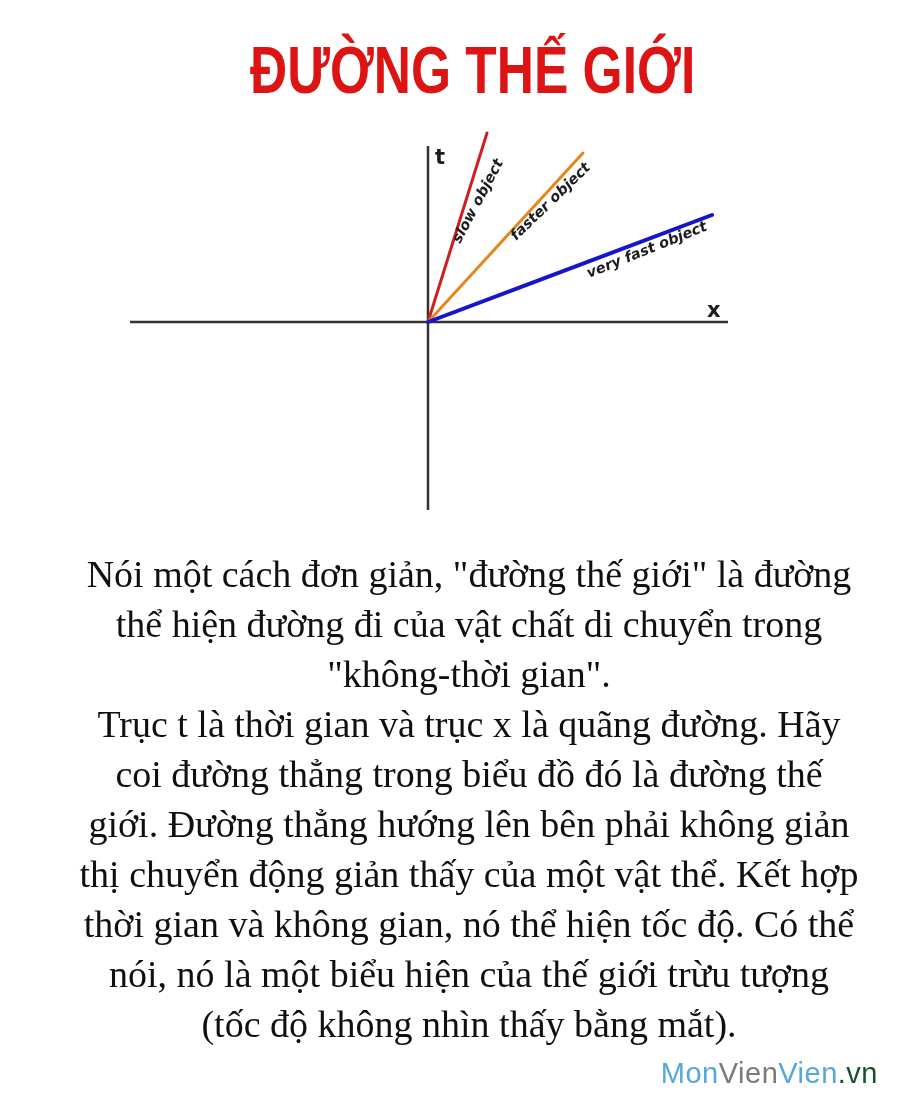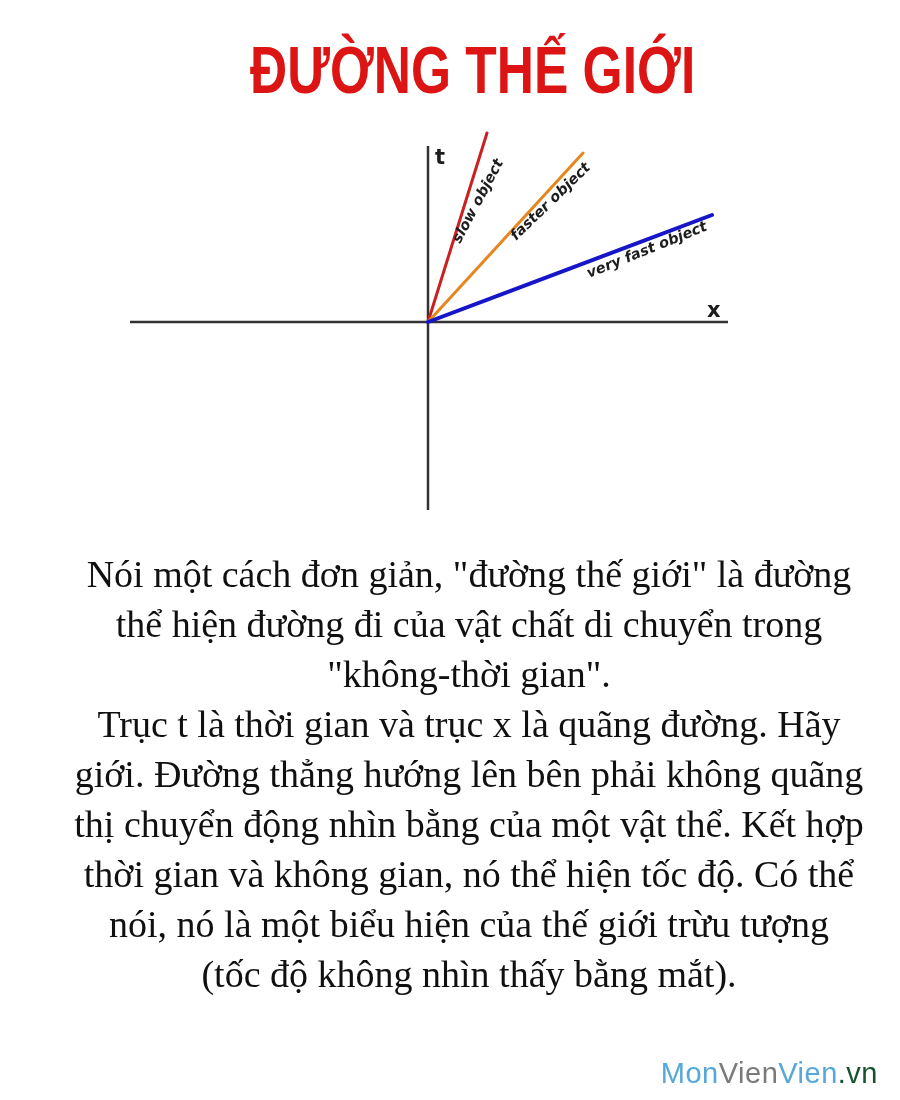--- a/index.html
+++ b/index.html
@@ -90,22 +90,23 @@
     <text class="line-label" transform="translate(460,116) rotate(-62)">slow object</text>
     <text class="line-label" transform="translate(516,113) rotate(-44)">faster object</text>
     <text class="line-label" transform="translate(589,150) rotate(-22)">very fast object</text>
   </svg>
 
   <div class="body-text">
     <div class="line">Nói một cách đơn giản, "đường thế giới" là đường</div>
     <div class="line">thể hiện đường đi của vật chất di chuyển trong</div>
     <div class="line">"không-thời gian".</div>
     <div class="line">Trục t là thời gian và trục x là quãng đường. Hãy</div>
-    <div class="line">giới. Đường thẳng hướng lên bên phải không quãng</div>
-    <div class="line">thị chuyển động nhìn bằng của một vật thể. Kết hợp</div>
+    <div class="line">coi đường thẳng trong biểu đồ đó là đường thế</div>
+    <div class="line">giới. Đường thẳng hướng lên bên phải không giản</div>
+    <div class="line">thị chuyển động giản thấy của một vật thể. Kết hợp</div>
     <div class="line">thời gian và không gian, nó thể hiện tốc độ. Có thể</div>
     <div class="line">nói, nó là một biểu hiện của thế giới trừu tượng</div>
     <div class="line">(tốc độ không nhìn thấy bằng mắt).</div>
   </div>
 
   <div class="watermark">
     <span style="color: rgb(85, 168, 217);">Mon</span><span style="color: rgb(122, 122, 122);">Vien</span><span style="color: rgb(85, 168, 217);">Vien</span><span style="color: #14532d;">.vn</span>
   </div>
 
 </div>

